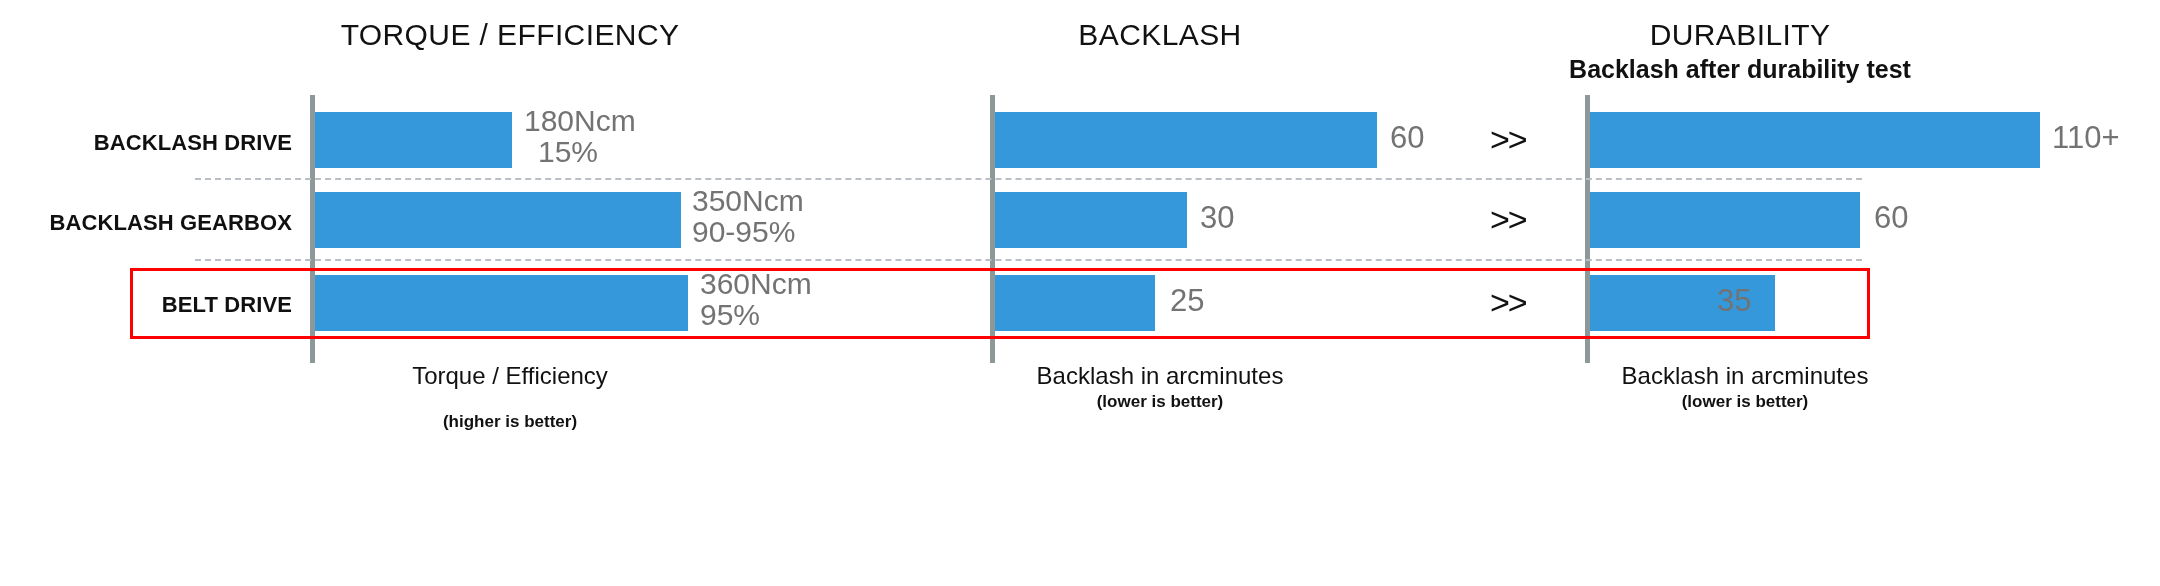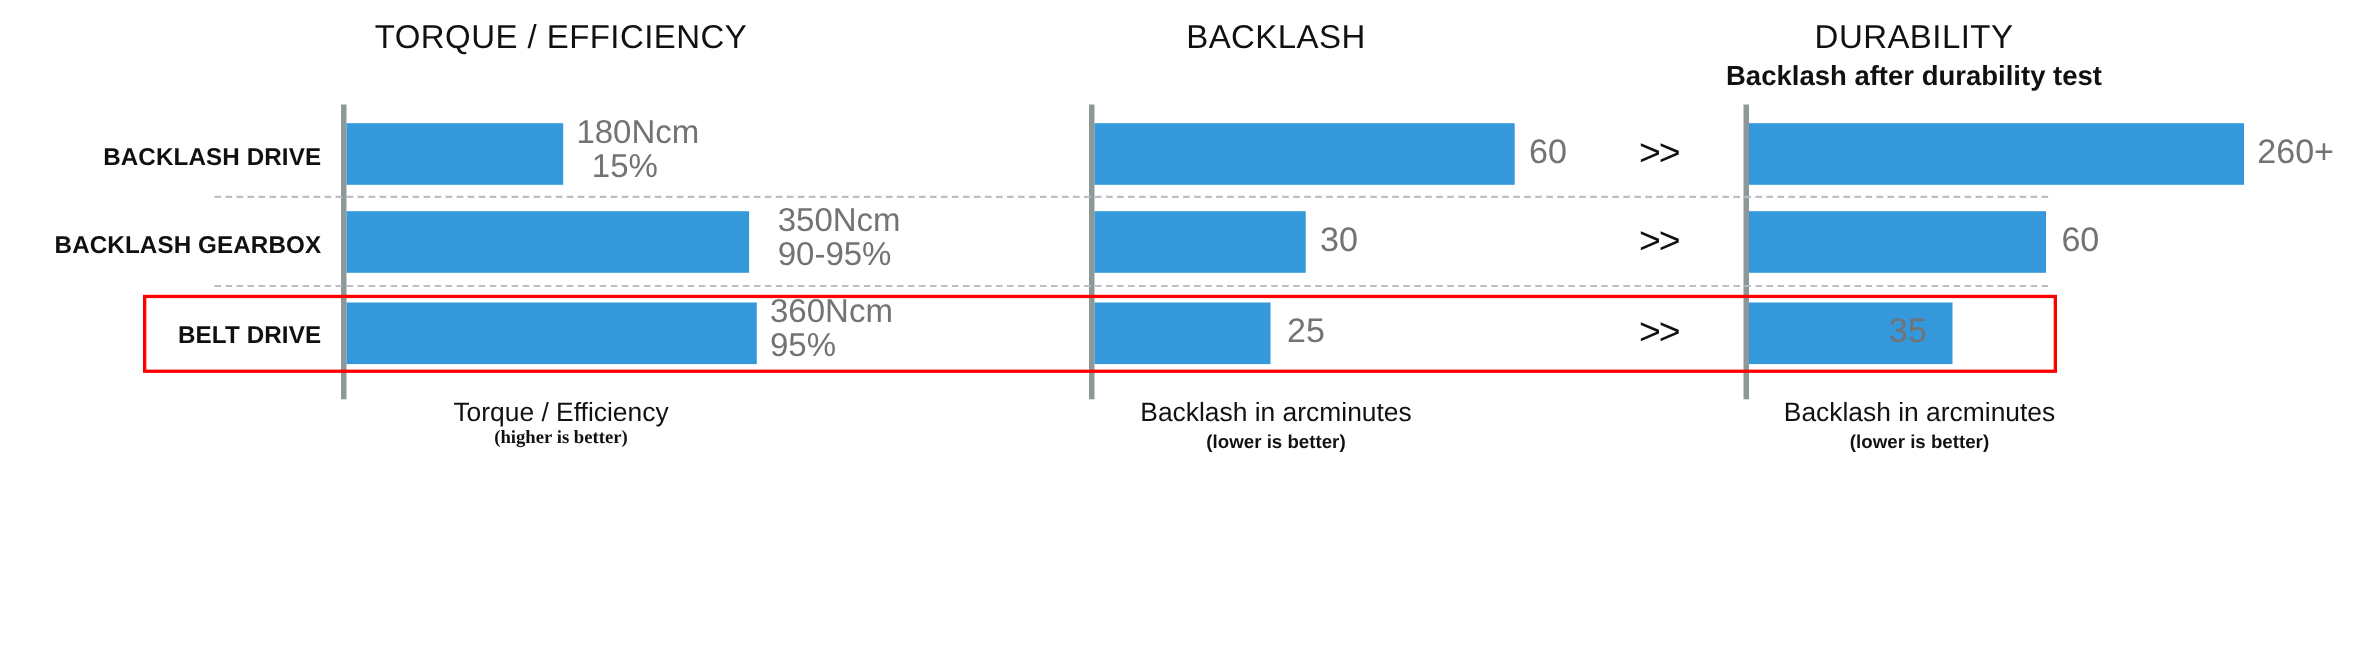--- a/index.html
+++ b/index.html
@@ -158,26 +158,26 @@
     <span class="ln">180Ncm</span>
     <span class="ln" style="padding-left:14px;">15%</span>
   </div>
 
   <div class="bar" style="left:995px; top:112px; width:382px;"></div>
   <div class="bar-value" style="left:1390px; top:122px;">60</div>
 
   <div class="arrow" style="left:1490px; top:120px;">&gt;&gt;</div>
 
   <div class="bar" style="left:1590px; top:112px; width:450px;"></div>
-  <div class="bar-value" style="left:2052px; top:122px;">260+</div>
+  <div class="bar-value" style="left:2052px; top:122px;">110+</div>
 
   <div class="row-label" style="left:0px; top:210px; width:292px;">BACKLASH GEARBOX</div>
 
   <div class="bar" style="left:315px; top:192px; width:366px;"></div>
-  <div class="bar-value two-line" style="left:707px; top:186px;">
+  <div class="bar-value two-line" style="left:692px; top:186px;">
     <span class="ln">350Ncm</span>
     <span class="ln">90-95%</span>
   </div>
 
   <div class="bar" style="left:995px; top:192px; width:192px;"></div>
   <div class="bar-value" style="left:1200px; top:202px;">30</div>
 
   <div class="arrow" style="left:1490px; top:200px;">&gt;&gt;</div>
 
   <div class="bar" style="left:1590px; top:192px; width:270px;"></div>
@@ -195,21 +195,21 @@
   <div class="bar-value" style="left:1170px; top:285px;">25</div>
 
   <div class="arrow" style="left:1490px; top:283px;">&gt;&gt;</div>
 
   <div class="bar" style="left:1590px; top:275px; width:185px;"></div>
   <div class="bar-value" style="left:1717px; top:285px;">35</div>
 
   <div id="highlight-box"></div>
 
   <div class="axis-caption" style="left:300px; top:362px; width:420px;">Torque / Efficiency</div>
-  <div class="axis-note" style="left:300px; top:388px; width:420px;font-family:Liberation Serif, serif;">(higher is better)</div>
+  <div class="axis-note" style="left:300px; top:412px; width:420px;">(higher is better)</div>
 
   <div class="axis-caption" style="left:945px; top:362px; width:430px;">Backlash in arcminutes</div>
   <div class="axis-note" style="left:945px; top:392px; width:430px;">(lower is better)</div>
 
   <div class="axis-caption" style="left:1530px; top:362px; width:430px;">Backlash in arcminutes</div>
   <div class="axis-note" style="left:1530px; top:392px; width:430px;">(lower is better)</div>
 
 </div>
 
 </body></html>

